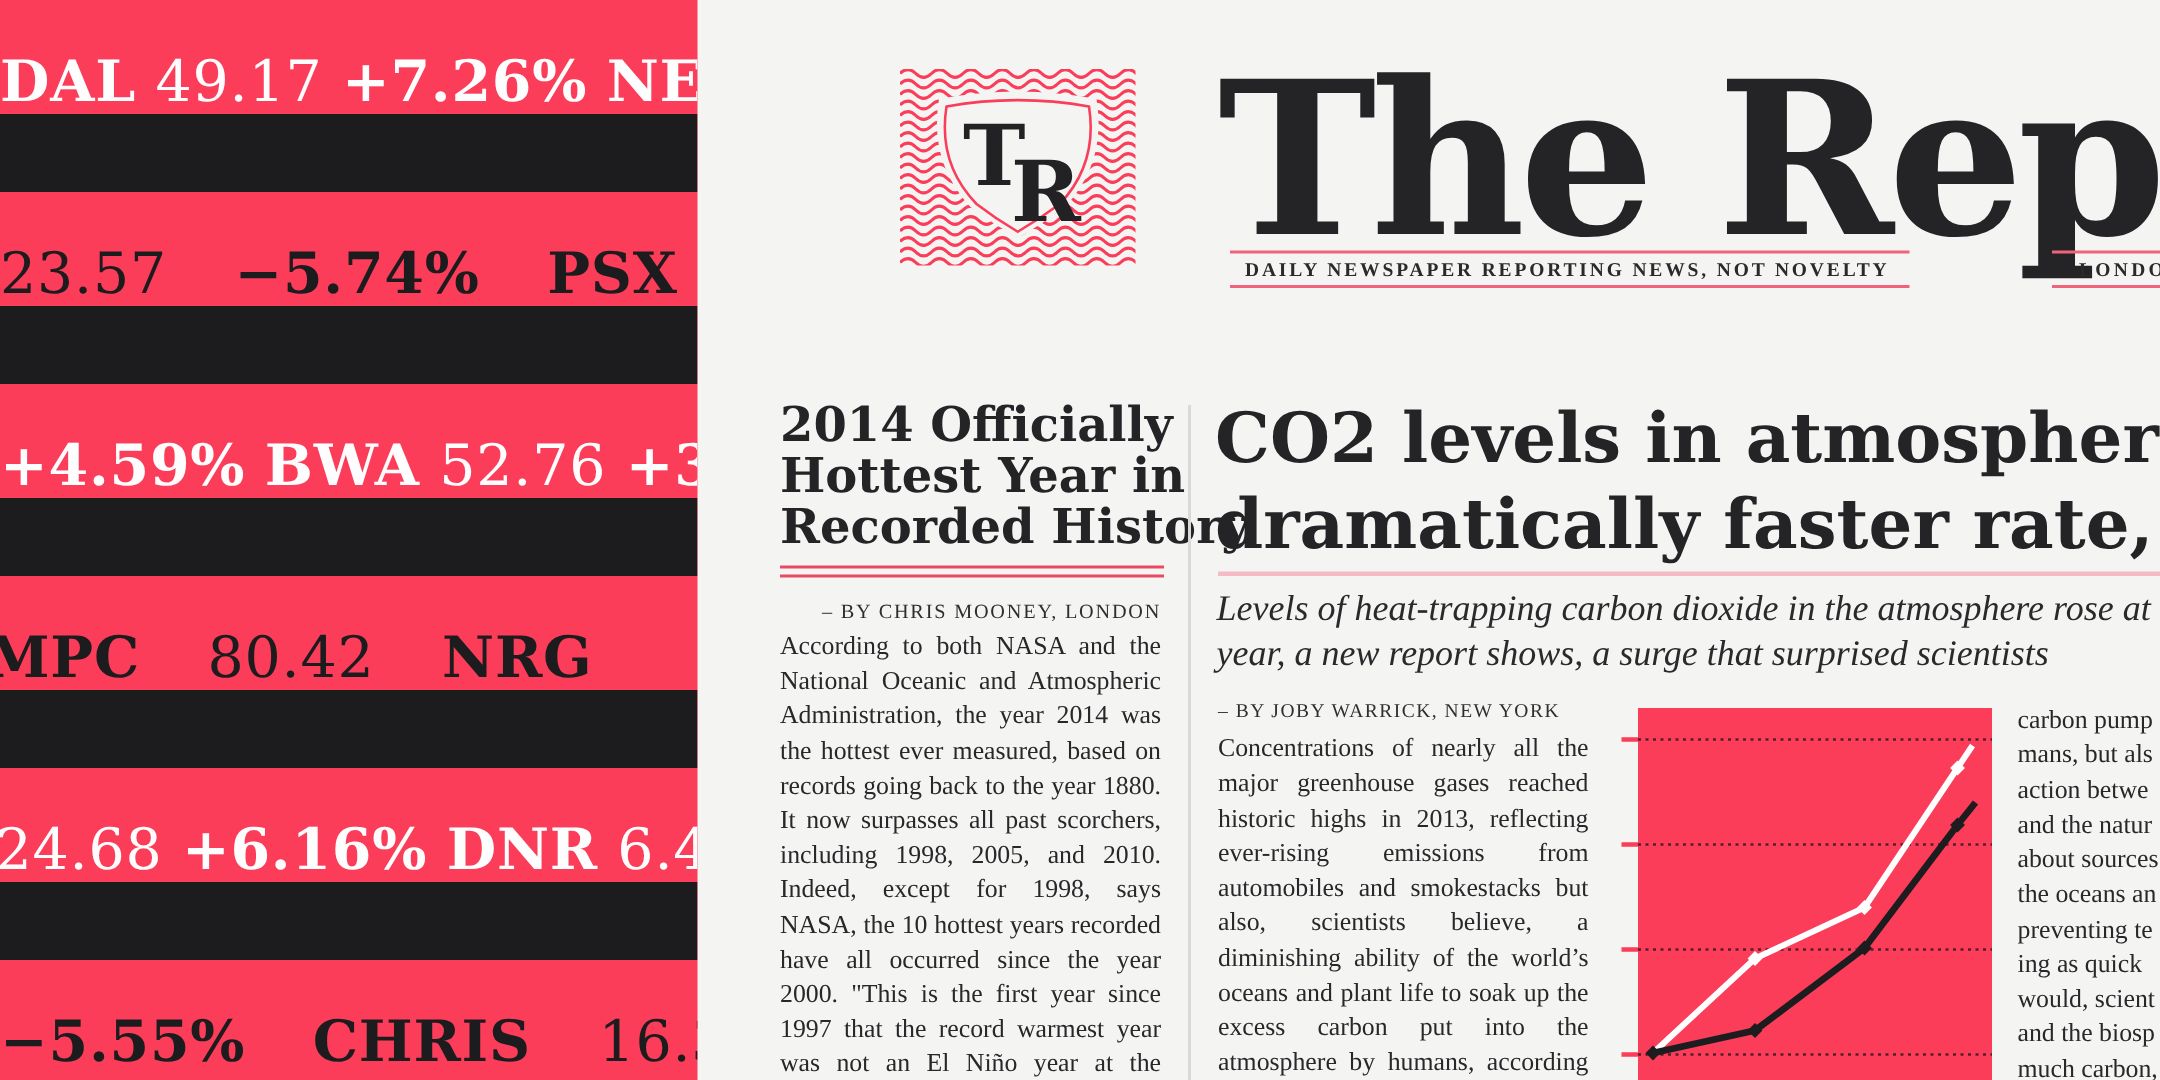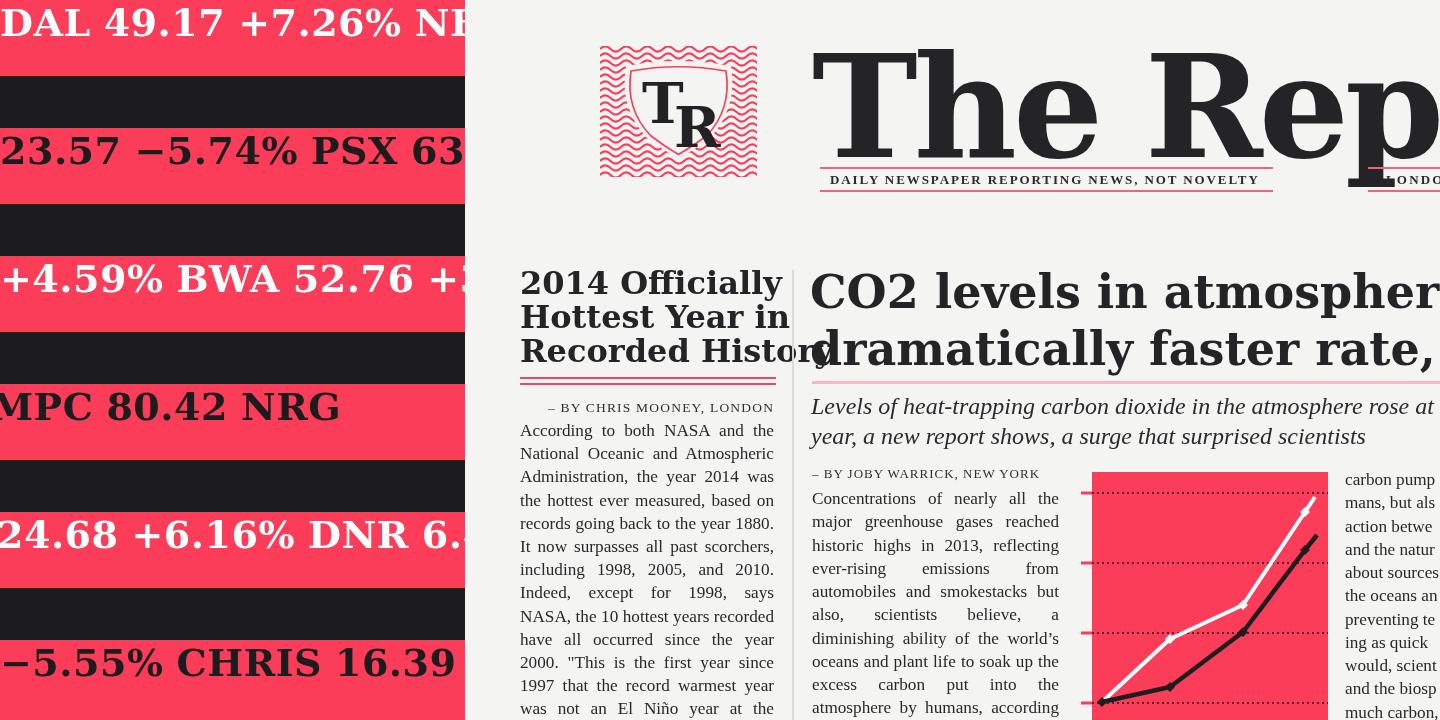--- a/index.html
+++ b/index.html
@@ -5,26 +5,26 @@
 <style>
   html,body{margin:0;padding:0;}
   body{
     width:1440px;height:720px;position:relative;overflow:hidden;
     background:#f4f4f3;
     font-family:"DejaVu Serif","Liberation Serif",serif;
     color:#232325;
   }
   
   #ticker{position:absolute;left:0;top:0;width:465px;height:720px;background:#fb3d59;overflow:hidden;}
-  .ticker-row{height:76px;display:flex;align-items:flex-start;white-space:nowrap;overflow:hidden;
+  .ticker-row{height:76px;display:flex;align-items:flex-end;white-space:nowrap;overflow:hidden;
     font-size:38px;letter-spacing:.5px;}
   .ticker-row.gap{height:52px;background:#1c1c1e;}
   .ticker-row.light{color:#fdfdfd;}
-  .ticker-row.dark{color:#1c1c1e;}
-  .tk{margin-right:13px;font-weight:700;}
+  .ticker-row.dark{color:#1c1c1e;gap:32px;}
+  .tk{margin-right:13px;font-weight:400;}
   .tk.b{font-weight:700;}
   
   #logo-stamp{position:absolute;left:600px;top:46px;width:157px;height:131px;}
   #masthead-title{position:absolute;left:812px;top:36px;font-size:142px;line-height:1;
     font-weight:700;letter-spacing:-4px;white-space:nowrap;color:#242427;}
   .tagline-rule{position:absolute;height:0;border-top:2px solid #ef647b;}
   #tagline-rule-l-top{left:820px;top:167px;width:453px;}
   #tagline-rule-l-bot{left:820px;top:190px;width:453px;}
   #tagline-rule-r-top{left:1368px;top:167px;width:72px;}
   #tagline-rule-r-bot{left:1368px;top:190px;width:72px;}

